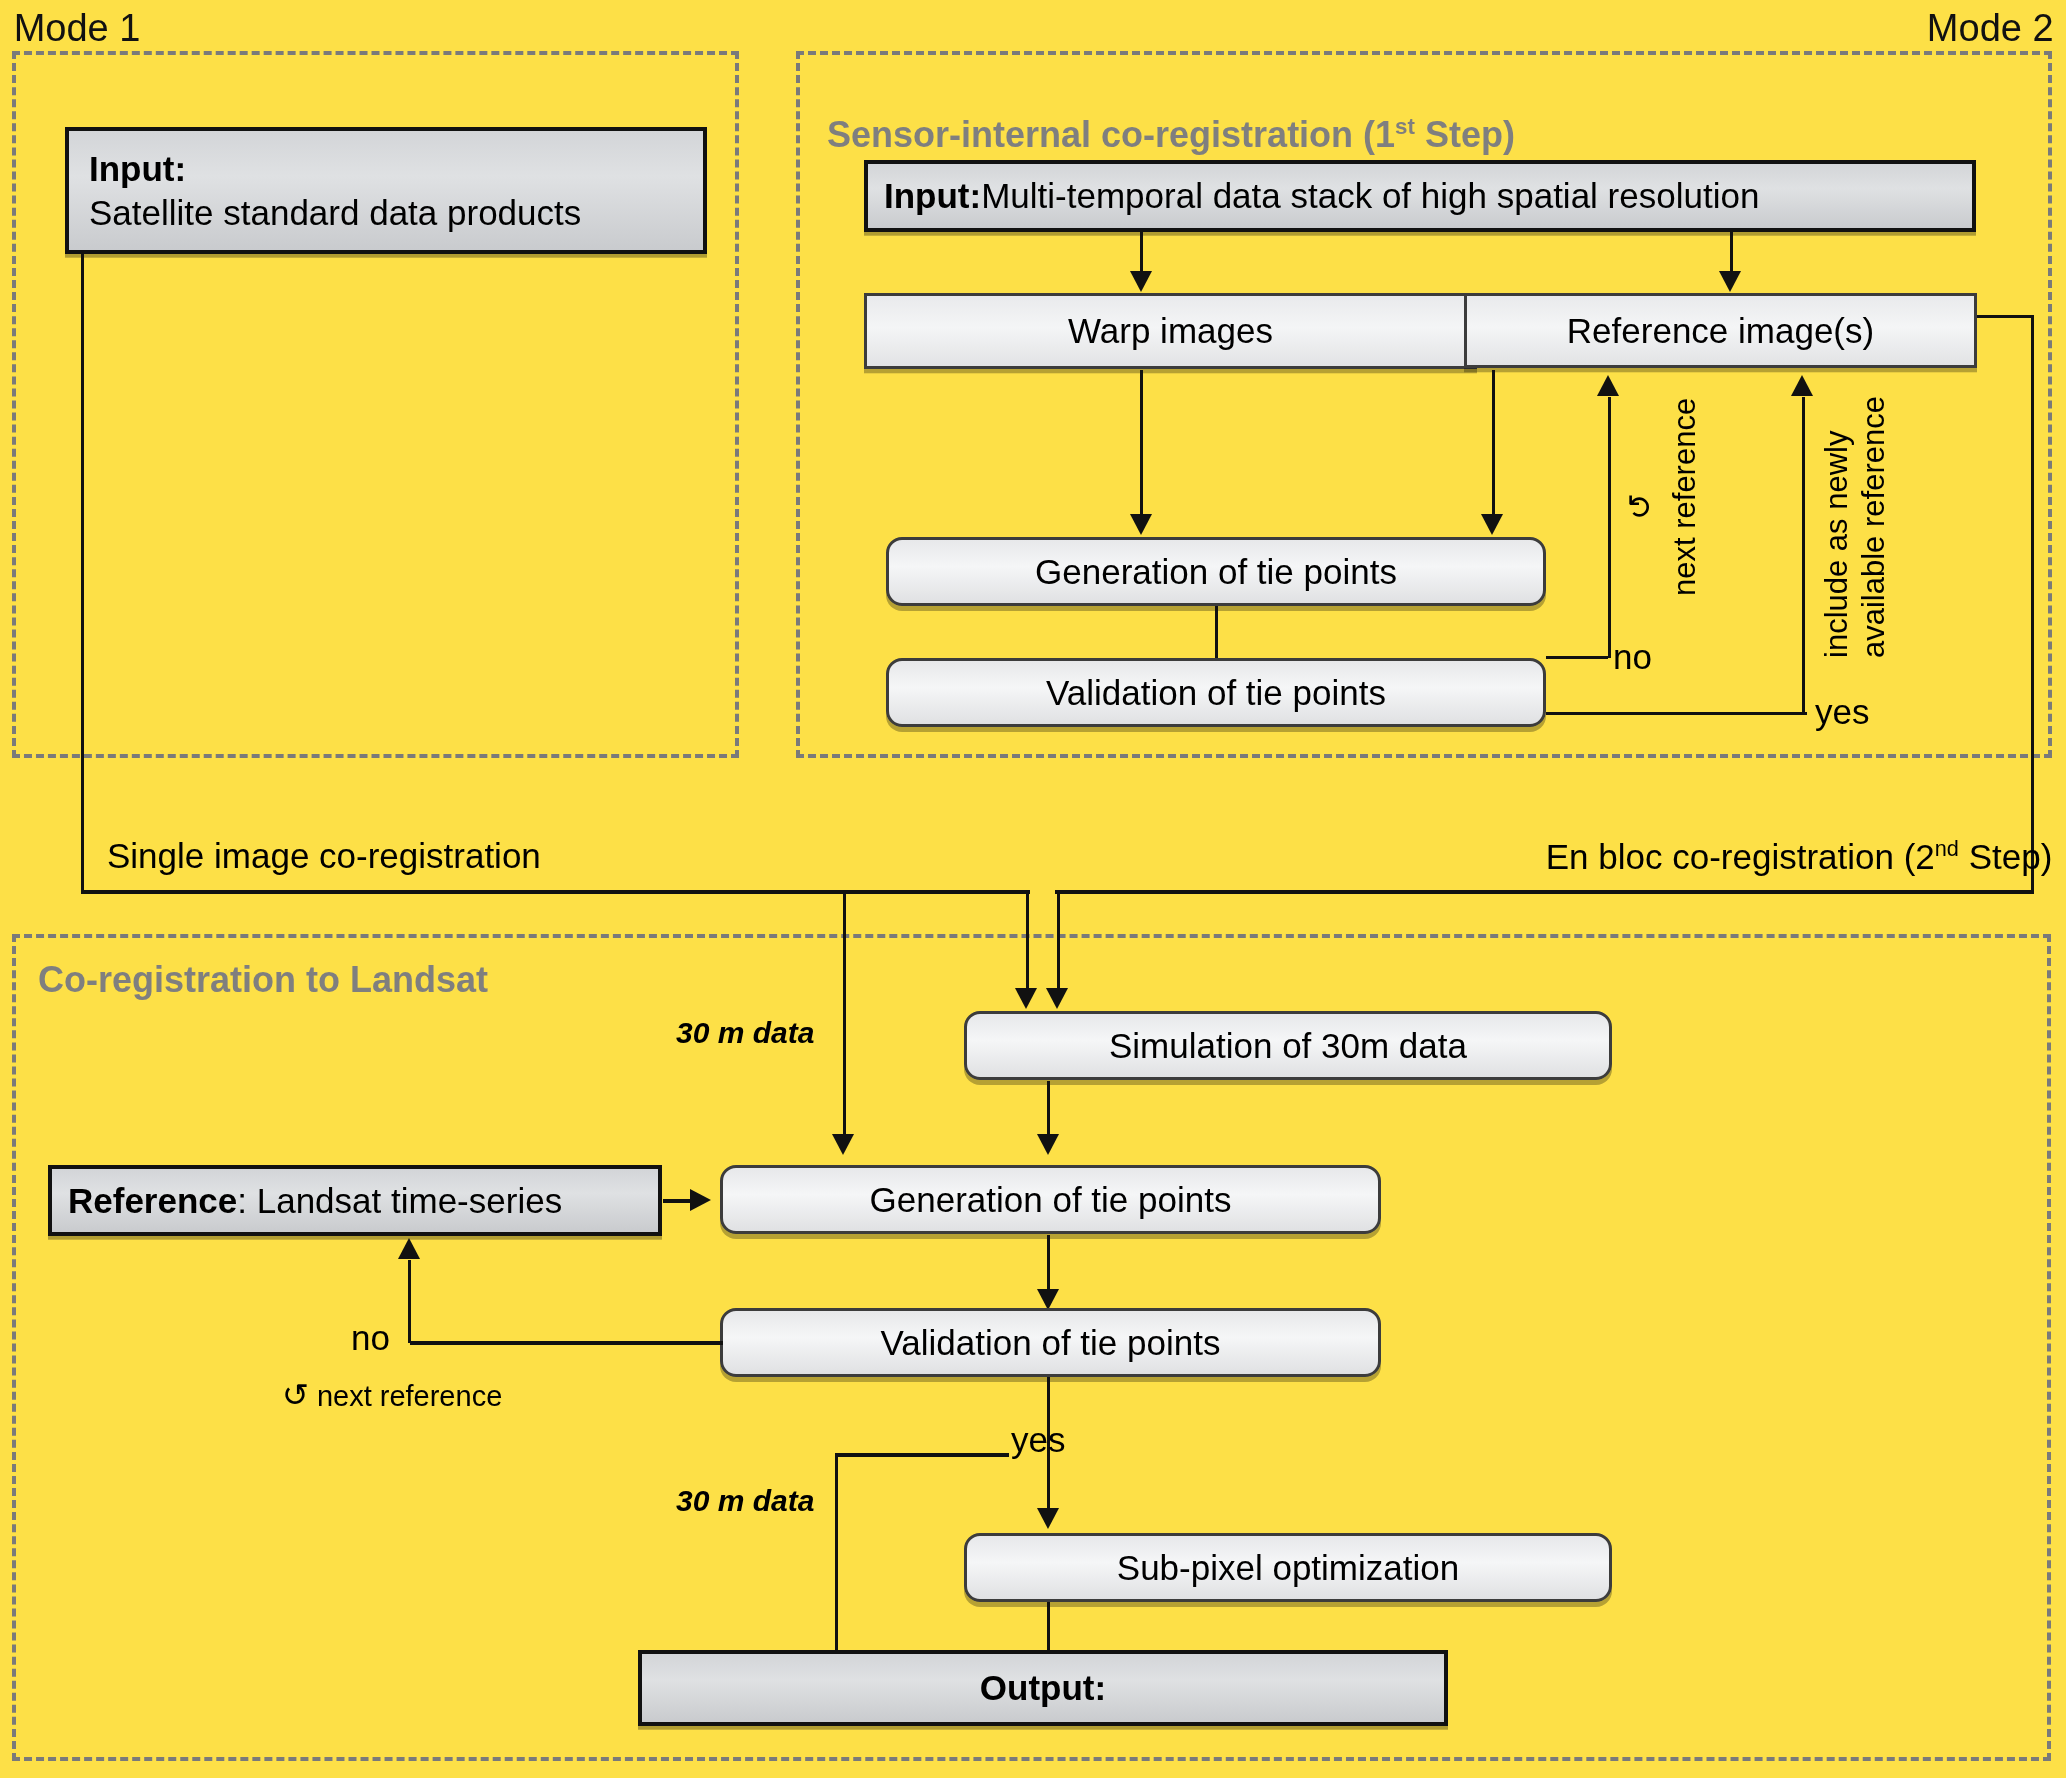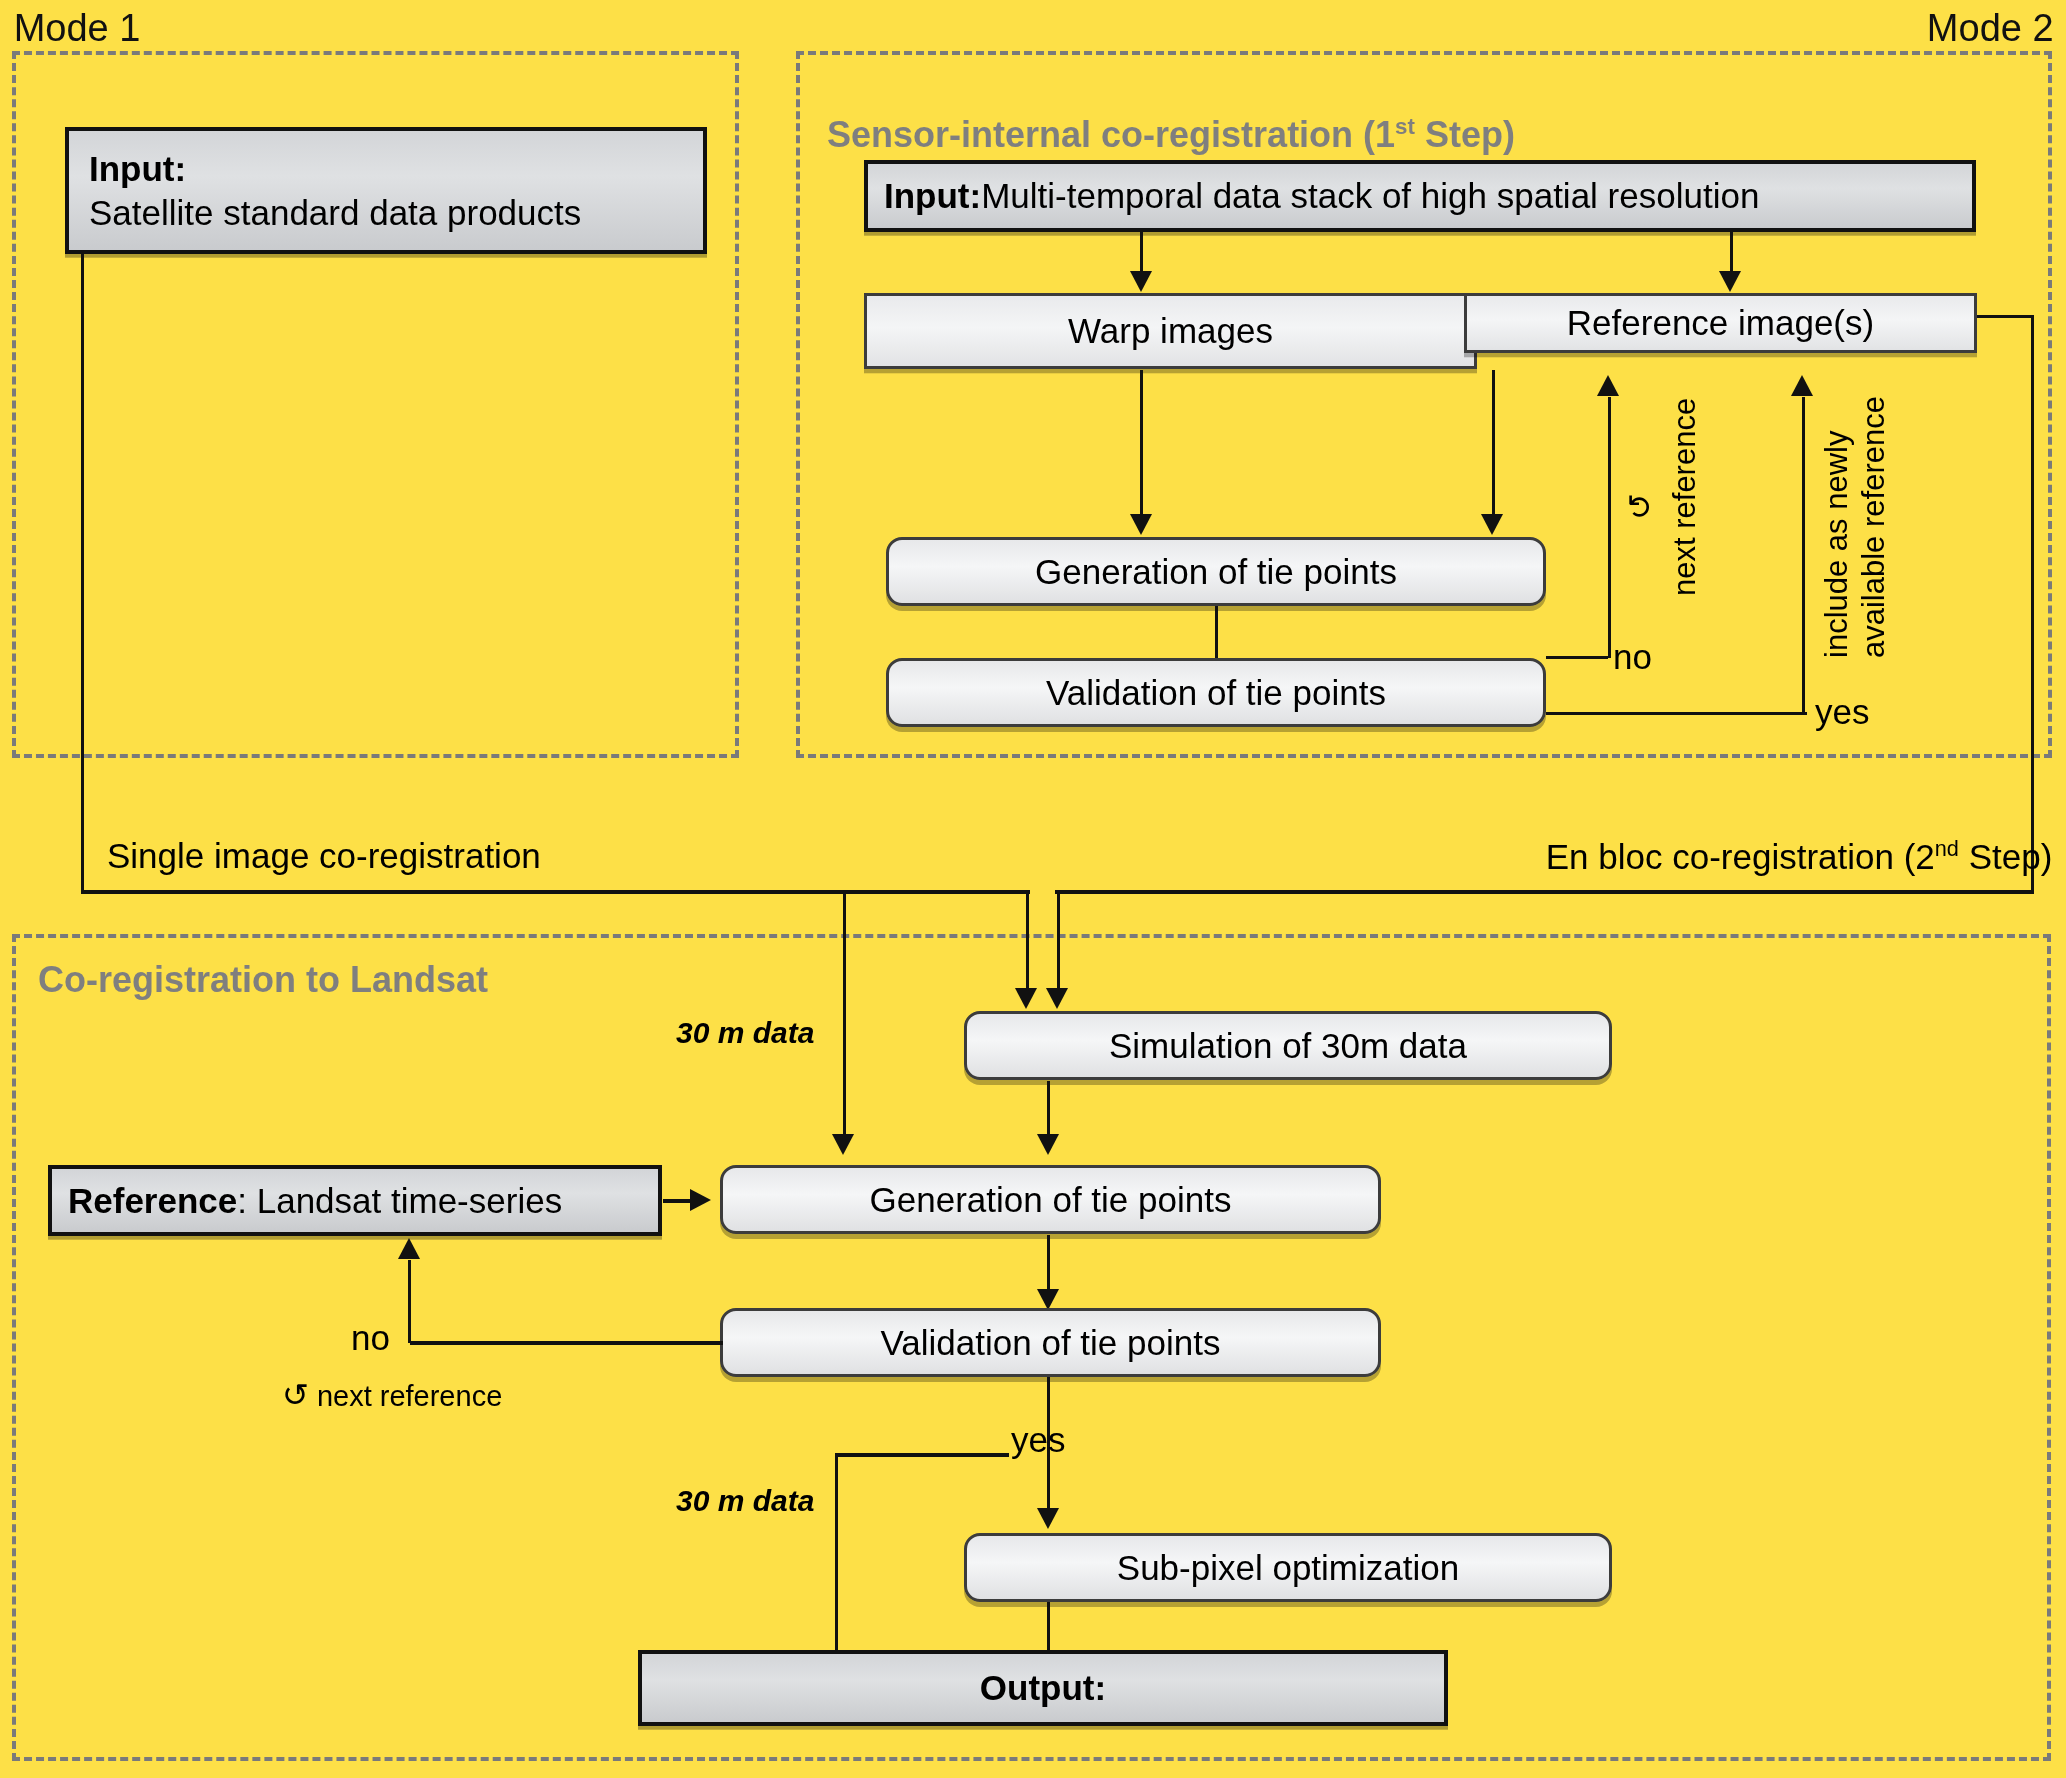--- a/index.html
+++ b/index.html
@@ -174,21 +174,21 @@
   </div>
 
   <div class="vline" style="left:1140px;top:232px;width:2.5px;height:43px;"></div>
   <div class="arrowhead-down" style="left:1130px;top:271px;"></div>
 
   <div class="vline" style="left:1730px;top:232px;width:2.5px;height:43px;"></div>
   <div class="arrowhead-down" style="left:1719px;top:271px;"></div>
 
   <div class="node node-rect" style="left:864px;top:293px;width:613px;height:76px;">Warp images</div>
 
-  <div class="node node-rect" style="left:1464px;top:293px;width:513px;height:60px;">Reference image(s)</div>
+  <div class="node node-rect" style="left:1464px;top:293px;width:513px;height:75px;">Reference image(s)</div>
 
   <div class="vline" style="left:1140px;top:370px;width:2.5px;height:149px;"></div>
   <div class="arrowhead-down" style="left:1130px;top:514px;"></div>
 
   <div class="vline" style="left:1492px;top:370px;width:2.5px;height:149px;"></div>
   <div class="arrowhead-down" style="left:1481px;top:514px;"></div>
 
   <div class="node node-round" style="left:886px;top:537px;width:660px;height:69px;">Generation of tie points</div>
 
   <div class="vline" style="left:1215px;top:606px;width:2.5px;height:53px;"></div>

